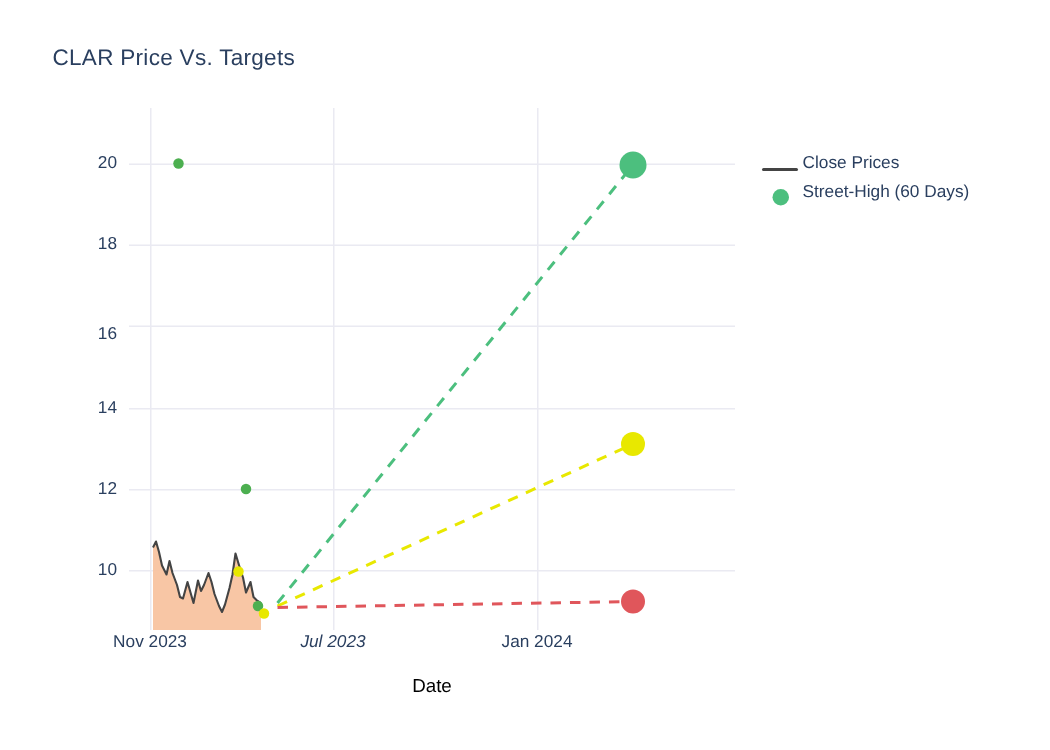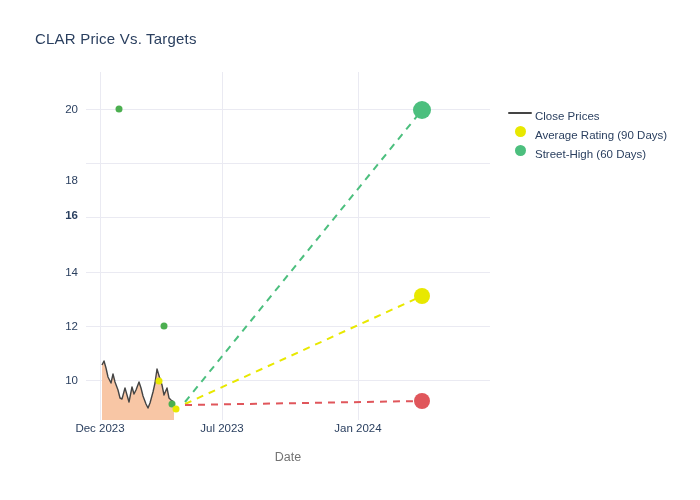--- a/index.html
+++ b/index.html
@@ -78,31 +78,31 @@
     color: #2a3f5f;
     white-space: nowrap;
   }
   .axis-title-x {
     position: absolute;
     left: 86px;
     width: 404px;
     top: 450px;
     text-align: center;
     font-size: 12.5px;
-    color: #737373;
+    color: #000000;
   }
   .legend {
     position: absolute;
     left: 505px;
     top: 103px;
     width: 190px;
   }
   .legend-item {
     display: flex;
-    align-items: flex-end;
+    align-items: flex-start;
     height: 19px;
     margin-bottom: 0px;
   }
   .legend-symbol {
     width: 30px;
     height: 19px;
     display: flex;
     align-items: center;
     justify-content: center;
     flex: 0 0 30px;
@@ -137,22 +137,22 @@
 </style>
 </head>
 <body>
 
 <div id="chart-root">
 
   <div class="chart-title">CLAR Price Vs. Targets</div>
 
   <div class="y-tick-col">
     <span class="y-tick-label" style="top:36.7px;">20</span>
-    <span class="y-tick-label" style="top:108px;margin-left:27px;">18</span>
-    <span class="y-tick-label" style="top:143px;font-weight:bold;">16</span>
+    <span class="y-tick-label" style="top:91.0px;margin-left:27px;">18</span>
+    <span class="y-tick-label" style="top:151px;">16</span>
     <span class="y-tick-label" style="top:199.7px;margin-left:40px;">14</span>
     <span class="y-tick-label" style="top:254.1px;">12</span>
     <span class="y-tick-label" style="top:308.4px;">10</span>
   </div>
 
   <div class="plot-area">
 
     <div class="grid-line-h" style="top:36.7px;"></div>
     <div class="grid-line-h" style="top:91.0px;"></div>
     <div class="grid-line-h" style="top:145.4px;"></div>
@@ -183,41 +183,35 @@
       <circle cx="73" cy="309" r="3.5" fill="#e8e800"></circle>
       <circle cx="90" cy="337" r="3.5" fill="#e8e800"></circle>
 
       <circle cx="336" cy="38" r="9" fill="#4cbf7e"></circle>
       <circle cx="336" cy="224" r="8" fill="#e8e800"></circle>
       <circle cx="336" cy="329" r="8" fill="#e0565b"></circle>
     </svg>
   </div>
 
   <div class="x-tick-row">
-    <span class="x-tick-label" style="left:14px;">Dec 2023</span>
-    <span class="x-tick-label" style="left:136px;">Jul 2023</span>
+    <span class="x-tick-label" style="left:14px;">Nov 2023</span>
+    <span class="x-tick-label" style="left:136px;font-style:italic;">Jul 2023</span>
     <span class="x-tick-label" style="left:272px;">Jan 2024</span>
   </div>
 
   <div class="axis-title-x">Date</div>
 
   <div class="legend">
     <div class="legend-item">
       <span class="legend-symbol">
           <span class="legend-line" style="background:#444444;"></span>
         </span>
       <span class="legend-label">Close Prices</span>
     </div>
     <div class="legend-item">
       <span class="legend-symbol">
-          <span class="legend-dot-lg" style="background:#e8e800;"></span>
-        </span>
-      <span class="legend-label">Average Rating (90 Days)</span>
-    </div>
-    <div class="legend-item">
-      <span class="legend-symbol">
           <span class="legend-dot-lg" style="background:#4cbf7e;"></span>
         </span>
       <span class="legend-label">Street-High (60 Days)</span>
     </div>
   </div>
 
 </div>
 
 </body></html>

